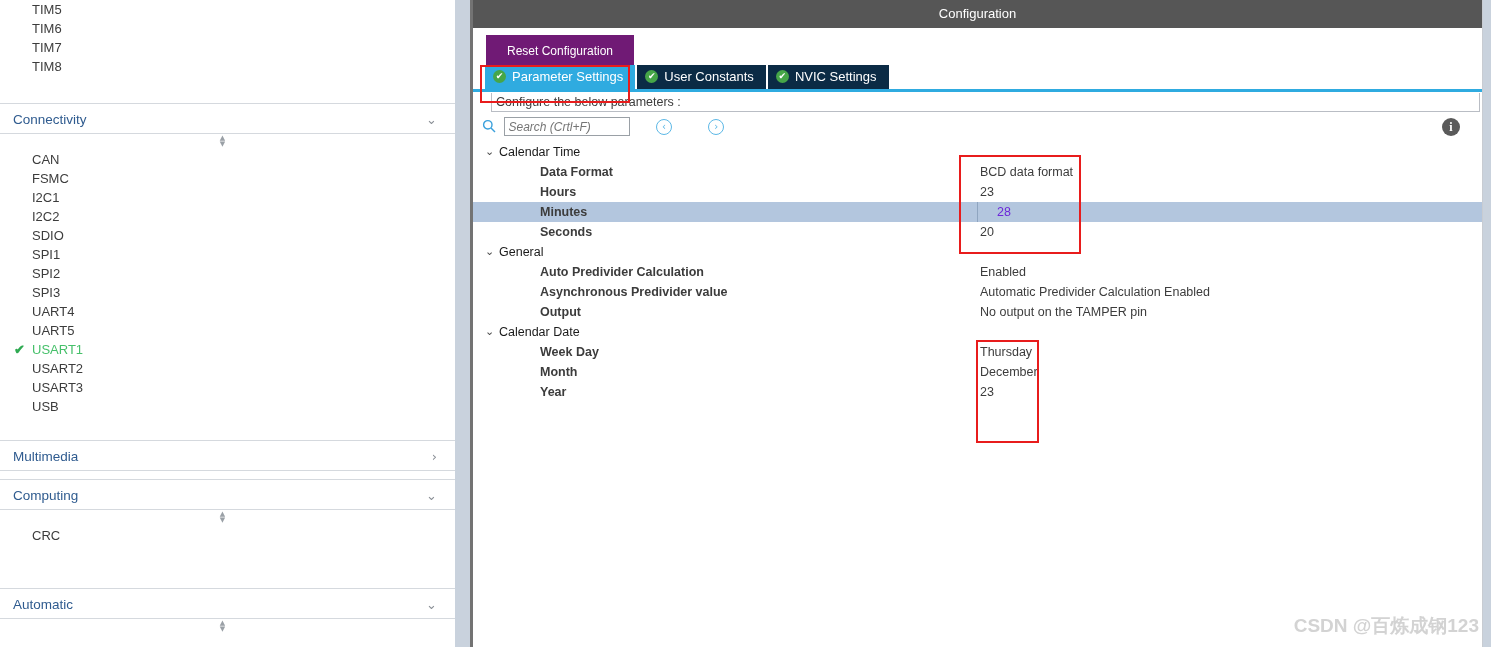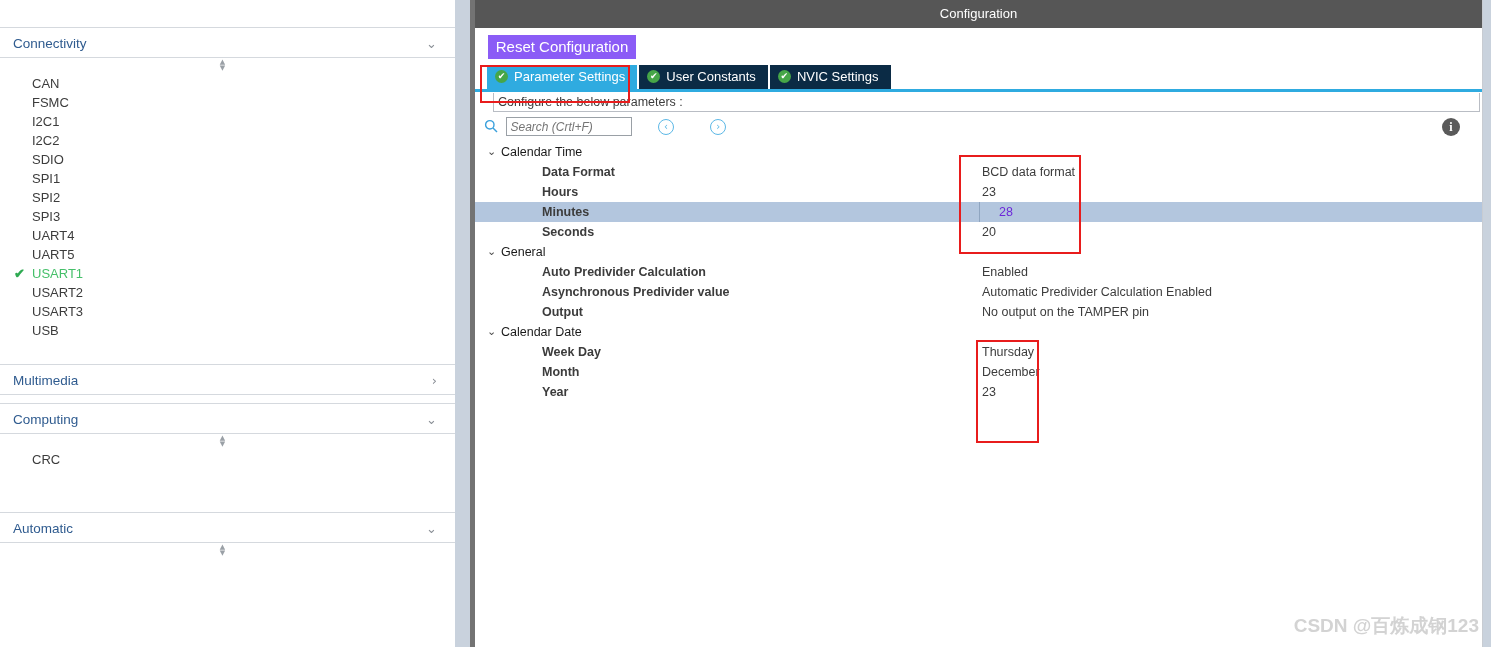--- a/index.html
+++ b/index.html
@@ -46,42 +46,42 @@
     font-family: "DejaVu Sans", sans-serif;
     letter-spacing: 0; padding-top: 1px; margin-left: -5px;
   }
   .spin-handle span { display:block; line-height:6px; }
 
   
   #config-panel {
     position: absolute; left: 470px; top: 0;
     width: 1013px; height: 647px;
     background: #ffffff;
-    border-left: 5px solid #737373;
+    border-left: 3px solid #737373;
     border-right: 1px solid #c8ccd2;
   }
   #panel-gap {
     position:absolute; left:455px; top:0; width:15px; height:647px;
     background:#c9d2dd;
   }
   #right-gap {
     position:absolute; left:1483px; top:0; width:8px; height:647px;
     background:#c9d2dd;
   }
   #config-title {
     height: 28px; line-height: 28px;
     background: #565656; color: #ffffff;
     text-align: center; font-size: 13px;
   }
   #reset-row { height: 28px; padding-top: 7px; padding-left: 13px; }
   #reset-btn {
     display: inline-block;
-    width: 148px; height: 24px; line-height: 24px;
-    background: #8b5cf6; color: #ffffff;
-    text-align: center; font-size: 15px;
+    width: 148px; height: 32px; line-height: 24px;
+    background: #701a75; color: #ffffff;
+    text-align: center; font-size: 12px;
     border: none; cursor: pointer;
   }
   #tabbar {
     position: relative; height: 24px;
     margin-left: 12px; margin-top: 9px;
     white-space: nowrap;
   }
   .tab {
     display: inline-block; height: 24px; line-height: 24px;
     padding: 0 12px 0 8px;
@@ -181,20 +181,26 @@
     white-space: nowrap;
     font-weight: bold;
   }
 </style>
 </head>
 <body>
 
 <div id="root">
 
   <div id="sidebar">
+    <div class="cat-list" id="top-items">
+        <div class="cat-item"><span>TIM5</span></div>
+        <div class="cat-item"><span>TIM6</span></div>
+        <div class="cat-item"><span>TIM7</span></div>
+        <div class="cat-item"><span>TIM8</span></div>
+      </div>
     <div id="sidebar-sections">
         <div style="height: 27px;"></div>
         <div class="section-header"><span>Connectivity</span><span class="chev">⌄</span></div>
         <div class="spin-handle" style="font-size: 7px;">
           <span>▲</span>
           <span>▼</span>
         </div>
         <div class="cat-list">
           <div class="cat-item"><span>CAN</span></div>
           <div class="cat-item"><span>FSMC</span></div>

